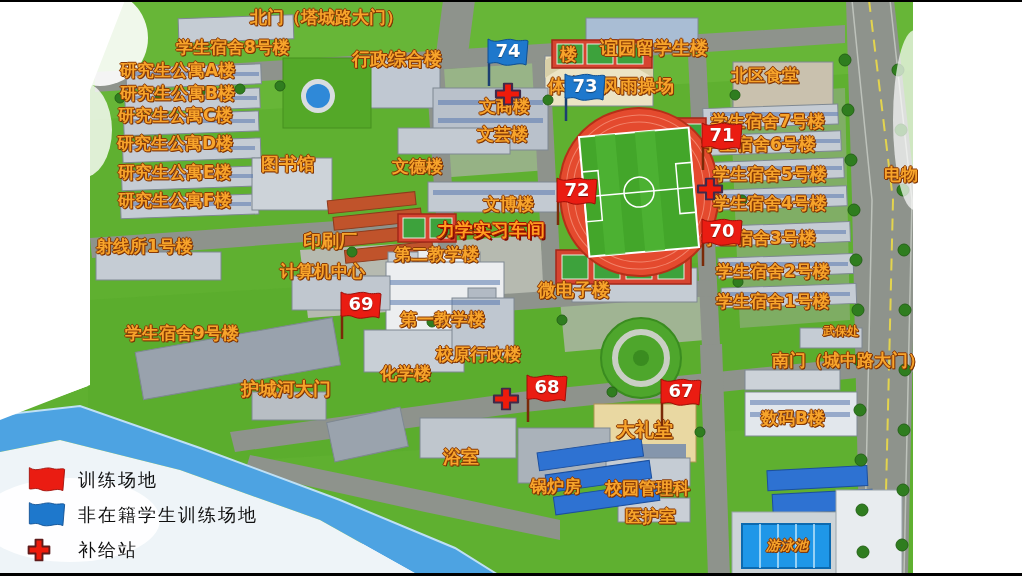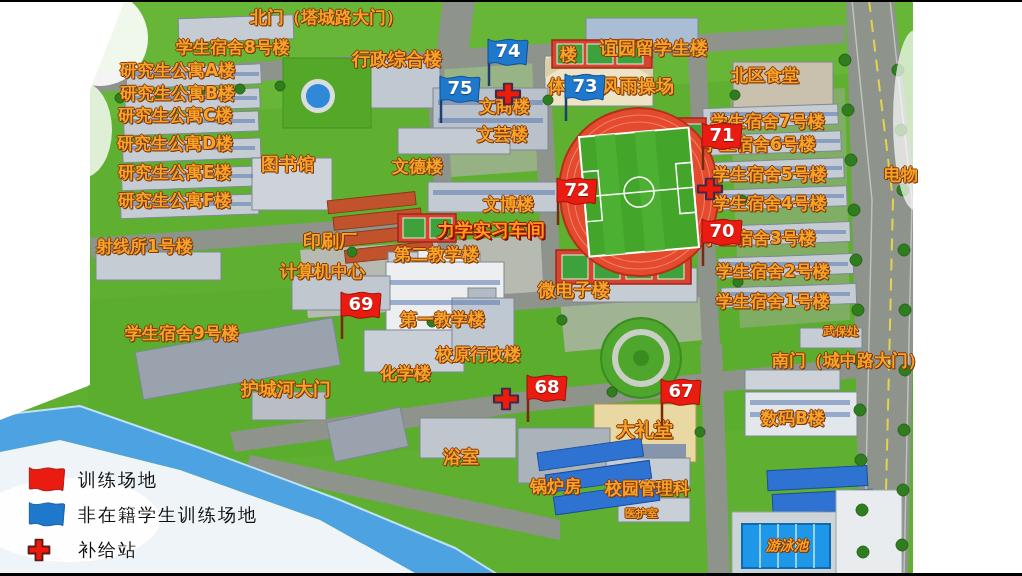--- a/index.html
+++ b/index.html
@@ -303,21 +303,21 @@
       <span class="map-label" style="left: 815px; top: 325px; font-size: 12px; padding-left: 8px;">武保处</span>
       <span class="map-label" style="left: 436px; top: 346px; font-size: 17px;">校原行政楼</span>
       <span class="map-label" style="left: 772px; top: 352px; font-size: 17px;">南门（城中路大门）</span>
       <span class="map-label" style="left: 380px; top: 365px; font-size: 17px;">化学楼</span>
       <span class="map-label" style="left: 223px; top: 380px; font-size: 18px; padding-left: 18px;">护城河大门</span>
       <span class="map-label" style="left: 761px; top: 410px; font-size: 17px;">数码B楼</span>
       <span class="map-label" style="left: 616px; top: 420px; font-size: 19px;">大礼堂</span>
       <span class="map-label" style="left: 443px; top: 448px; font-size: 18px;">浴室</span>
       <span class="map-label" style="left: 530px; top: 478px; font-size: 17px;">锅炉房</span>
       <span class="map-label" style="left: 605px; top: 480px; font-size: 17px;">校园管理科</span>
-      <span class="map-label" style="left: 625px; top: 508px; font-size: 11px;">医护室</span>
+      <span class="map-label" style="left: 625px; top: 508px; font-size: 17px;">医护室</span>
       <span class="map-label" style="left: 766px; top: 538px; font-size: 14px; font-style: italic;">游泳池</span>
     </div>
   <div id="crosses-layer" class="layer">
       <div class="cross-marker" style="left: 493px; top: 81px;"><svg width="30" height="26" viewBox="0 0 30 30" preserveAspectRatio="none">
           <path d="M11,3 h8 v8 h8 v8 h-8 v8 h-8 v-8 h-8 v-8 h8 z" fill="#ee1b0b" stroke="#402a4a" stroke-width="2.2" stroke-linejoin="round"></path>
         </svg></div>
       <div class="cross-marker" style="left: 695px; top: 176px;"><svg width="30" height="26" viewBox="0 0 30 30" preserveAspectRatio="none">
           <path d="M11,3 h8 v8 h8 v8 h-8 v8 h-8 v-8 h-8 v-8 h8 z" fill="#ee1b0b" stroke="#402a4a" stroke-width="2.2" stroke-linejoin="round"></path>
         </svg></div>
       <div class="cross-marker" style="left: 491px; top: 386px;"><svg width="30" height="26" viewBox="0 0 30 30" preserveAspectRatio="none">
@@ -350,24 +350,20 @@
           <path d="M3,3 C12,9 20,1 29,4 C35,6 41,3 43,5 L41,29 C33,25 25,32 16,28 C10,25 6,28 3,27 Z" fill="#ea1c12" stroke="#9e0e08" stroke-width="1"></path>
         </svg><span class="num">72</span></div>
       <div class="flag-marker" style="left: 562px; top: 71px;"><svg width="46" height="54" viewBox="0 0 46 54">
           <path d="M4,26 L4,50" stroke="#1c3f70" stroke-width="2.5"></path>
           <path d="M3,3 C12,9 20,1 29,4 C35,6 41,3 43,5 L41,29 C33,25 25,32 16,28 C10,25 6,28 3,27 Z" fill="#1e78cc" stroke="#0e4f92" stroke-width="1"></path>
         </svg><span class="num">73</span></div>
       <div class="flag-marker" style="left: 485px; top: 36px;"><svg width="46" height="54" viewBox="0 0 46 54">
           <path d="M4,26 L4,50" stroke="#1c3f70" stroke-width="2.5"></path>
           <path d="M3,3 C12,9 20,1 29,4 C35,6 41,3 43,5 L41,29 C33,25 25,32 16,28 C10,25 6,28 3,27 Z" fill="#1e78cc" stroke="#0e4f92" stroke-width="1"></path>
         </svg><span class="num">74</span></div>
-      <div class="flag-marker" style="left: 437px; top: 73px;"><svg width="46" height="54" viewBox="0 0 46 54">
-          <path d="M4,26 L4,50" stroke="#1c3f70" stroke-width="2.5"></path>
-          <path d="M3,3 C12,9 20,1 29,4 C35,6 41,3 43,5 L41,29 C33,25 25,32 16,28 C10,25 6,28 3,27 Z" fill="#1e78cc" stroke="#0e4f92" stroke-width="1"></path>
-        </svg><span class="num">75</span></div>
     </div>
 
   <div class="legend">
     <div class="legend-row">
       <span class="legend-icon">
         <svg width="42" height="30" viewBox="0 0 46 34">
           <path d="M3,3 C12,9 20,1 29,4 C35,6 41,3 43,5 L41,29 C33,25 25,32 16,28 C10,25 6,28 3,27 Z" fill="#ea1c12" stroke="#9e0e08" stroke-width="1"></path>
         </svg>
       </span>
       <span class="legend-label">训练场地</span>

